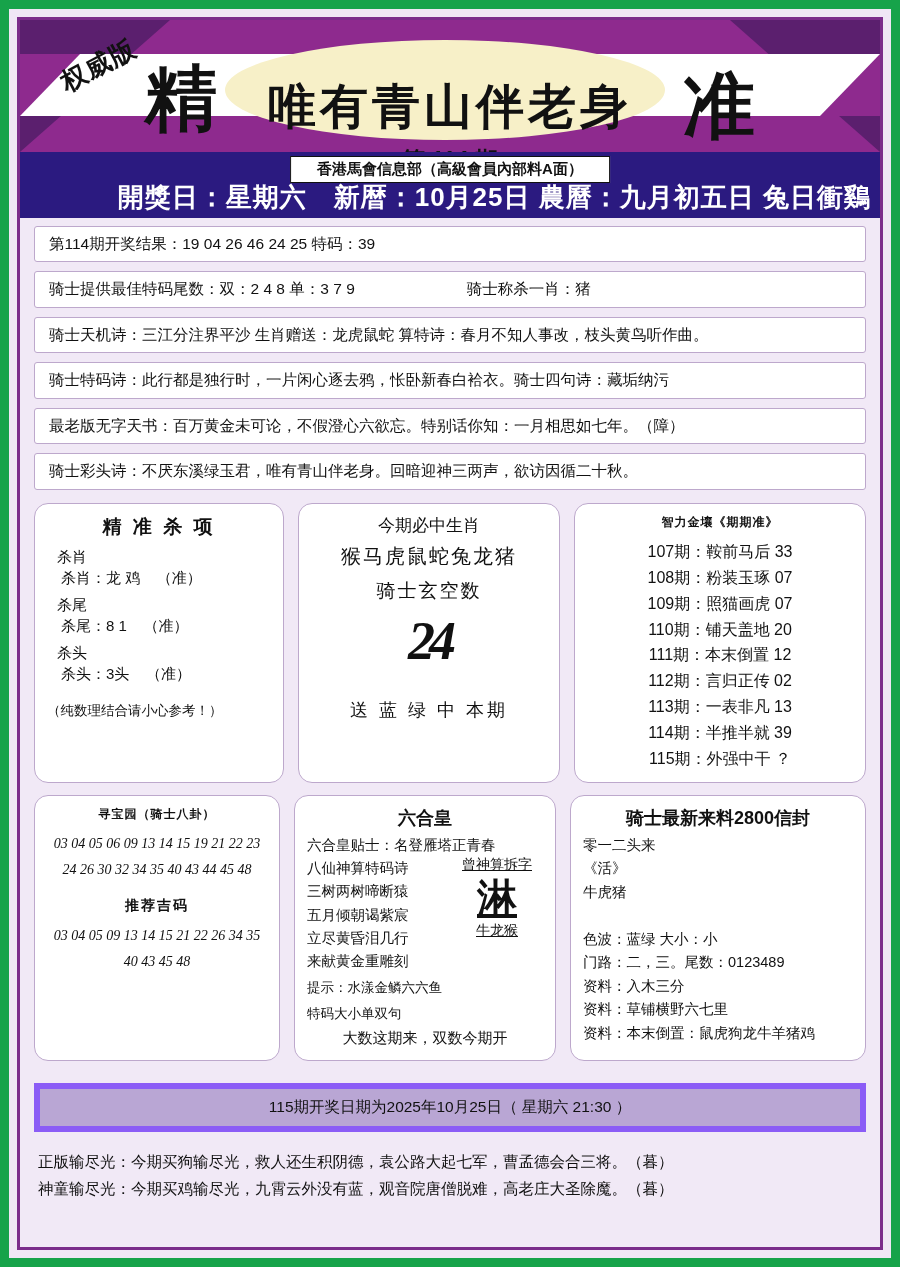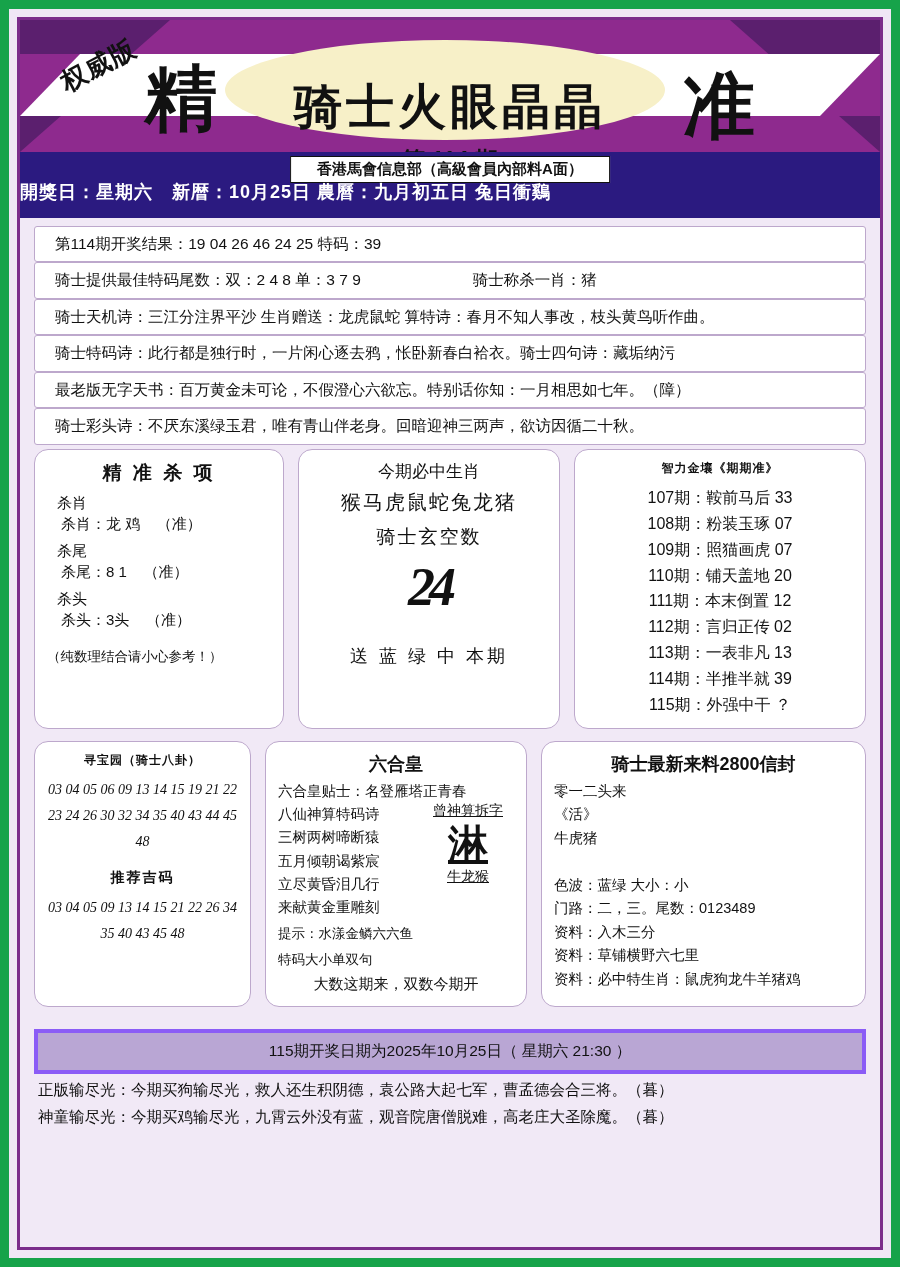--- a/index.html
+++ b/index.html
@@ -99,36 +99,36 @@
   .subhdr-pill{
     position:absolute;left:50%;transform:translateX(-50%);
     top:4px;
     background:#ffffff;
     border:1px solid #111;
     padding:3px 26px;
     font-size:15px;font-weight:bold;color:#111;
     white-space:nowrap;
   }
   .subhdr-line{
-    position:absolute;left:0;right:16px;top:28px;
-    text-align:left;
-    font-size:18px;font-weight:bold;color:#ffffff;
+    position:absolute;left:0;right:9px;top:28px;
+    text-align:right;
+    font-size:26px;font-weight:bold;color:#ffffff;
     letter-spacing:1px;
   }
 
   
   .rows{
     padding:8px 14px 2px 14px;
   }
   .row{
     background:#ffffff;
     border:1px solid #bda8cc;
     border-radius:3px;
-    margin-bottom:0;
-    padding:6px 20px;
+    margin-bottom:9px;
+    padding:6px 14px;
     font-size:15.5px;
     color:#111;
     line-height:1.45;
     white-space:nowrap;
     overflow:hidden;
   }
   .row .spacer{display:inline-block;width:112px;}
 
   
   .panels{
@@ -165,21 +165,21 @@
     margin:6px 0 4px 0;letter-spacing:-6px;
     font-family:"Liberation Serif",serif;
   }
   .p2-send{font-size:18px;letter-spacing:3px;margin-top:26px;}
 
   
   .panel3{flex:1;}
   .zl-line{font-size:16px;text-align:center;line-height:1.62;}
 
   
-  .panel4{width:217px;}
+  .panel4{width:246px;}
   .xb-nums{
     font-size:14px;font-style:italic;line-height:1.85;
     text-align:center;font-family:"Liberation Serif",serif;
   }
   .sub-title{
     text-align:center;font-size:14px;font-weight:bold;
     letter-spacing:2px;margin:14px 0 8px 0;
   }
   .panel5{width:262px;position:relative;}
   .p5-list{font-size:14.5px;line-height:1.6;}
@@ -194,48 +194,48 @@
   .p5-tail{text-align:center;font-size:15px;line-height:1.6;margin-top:2px;}
 
   .panel6{flex:1;}
   .p6-title{font-size:18px;font-weight:bold;text-align:center;margin-bottom:4px;}
   .p6-line{font-size:14.5px;line-height:1.62;}
 
   
   .footbar{
     margin:10px 14px 0 14px;
     background:#b9a6d4;
-    border:4px solid #8b5cf6;
+    border:6px solid #8b5cf6;
     text-align:center;
     font-size:15.5px;
     color:#111;
     padding:8px 0;
   }
   .foot-lines{
-    padding:6px 18px 0 18px;
+    padding:20px 18px 0 18px;
   }
   .foot-line{
     font-size:15.5px;color:#111;margin-bottom:6px;white-space:nowrap;
   }
 </style>
 </head>
 <body>
 
 <div class="page">
  <div class="inner">
 
   <div class="header">
     <div class="hdr-tri-left"></div>
     <div class="hdr-tri-right"></div>
     <div class="hdr-band"></div>
     <div class="hdr-oval"></div>
     <div class="hdr-badge">权威版</div>
     <div class="hdr-jing">精</div>
     <div class="hdr-zhun">准</div>
-    <div class="hdr-title">骑士火眼晶晶</div>
+    <div class="hdr-title">唯有青山伴老身</div>
     <div class="hdr-issue">第 114 期</div>
   </div>
 
   <div class="subhdr">
     <div class="subhdr-pill">香港馬會信息部（高級會員內部料A面）</div>
     <div class="subhdr-line">開獎日：星期六　新暦：10月25日 農曆：九月初五日 兔日衝鷄</div>
   </div>
 
   <div class="rows">
     <div class="row">第114期开奖结果：19 04 26 46 24 25 特码：39</div>
@@ -327,21 +327,21 @@
       <div class="panel panel6">
         <div class="p6-title">骑士最新来料2800信封</div>
         <div class="p6-line">零一二头来</div>
         <div class="p6-line">《活》</div>
         <div class="p6-line">牛虎猪</div>
         <div class="p6-line">&nbsp;</div>
         <div class="p6-line">色波：蓝绿 大小：小</div>
         <div class="p6-line">门路：二，三。尾数：0123489</div>
         <div class="p6-line">资料：入木三分</div>
         <div class="p6-line">资料：草铺横野六七里</div>
-        <div class="p6-line">资料：必中特生肖：鼠虎狗龙牛羊猪鸡</div>
+        <div class="p6-line">资料：本末倒置：鼠虎狗龙牛羊猪鸡</div>
       </div>
 
     </div>
   </div>
 
   <div class="footbar">115期开奖日期为2025年10月25日（ 星期六 21:30 ）</div>
   <div class="foot-lines">
     <div class="foot-line">正版输尽光：今期买狗输尽光，救人还生积阴德，袁公路大起七军，曹孟德会合三将。（暮）</div>
     <div class="foot-line">神童输尽光：今期买鸡输尽光，九霄云外没有蓝，观音院唐僧脱难，高老庄大圣除魔。（暮）</div>
   </div>

